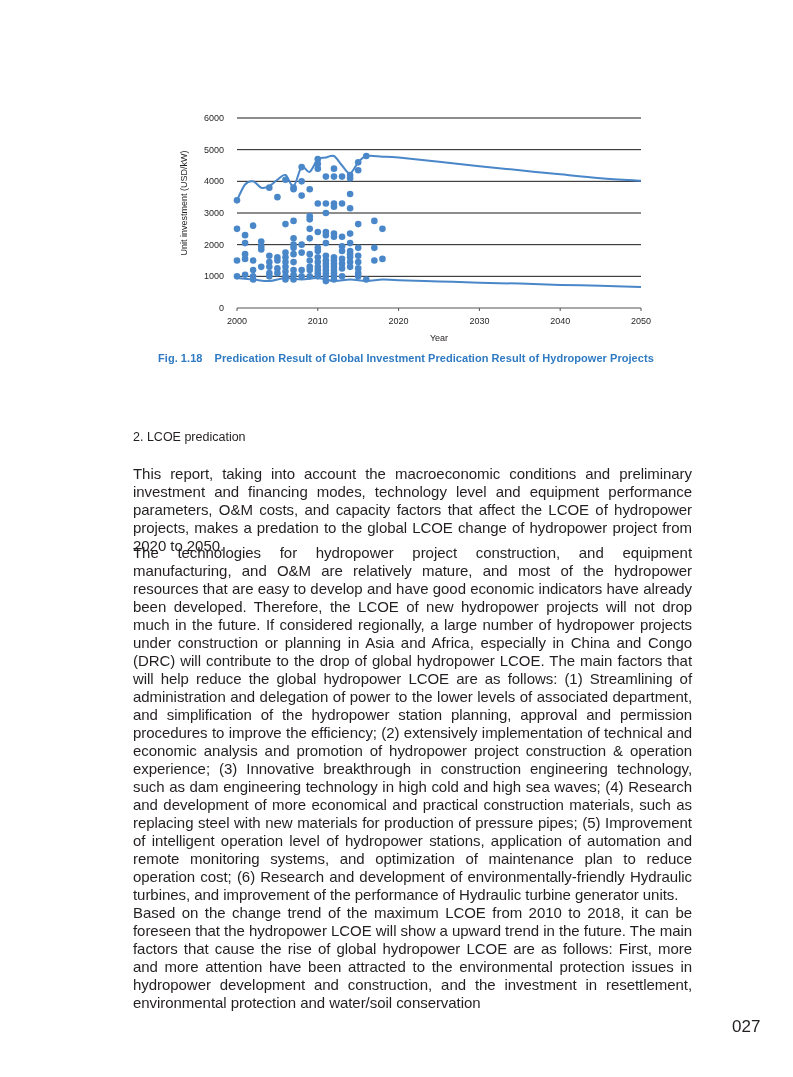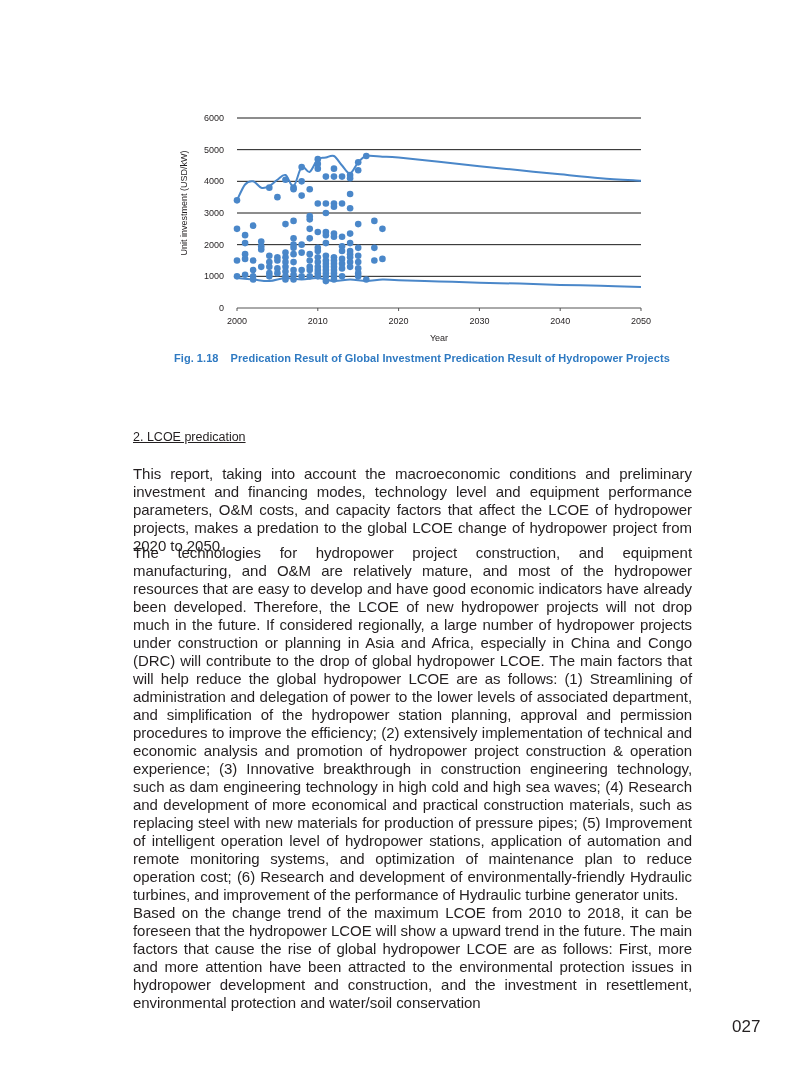--- a/index.html
+++ b/index.html
@@ -3,23 +3,23 @@
   <meta charset="utf-8">
   <style>
     html, body { margin: 0; padding: 0; background: #ffffff; }
     body { width: 793px; height: 1077px; position: relative; overflow: hidden;
            font-family: "Liberation Sans", sans-serif; color: #231f20; }
     #chart { position: absolute; left: 0; top: 0; }
     .tick-label { font-family: "Liberation Sans", sans-serif; font-size: 9px; fill: #231f20; }
     .axis-title { font-family: "Liberation Sans", sans-serif; font-size: 9px; fill: #231f20; }
     .caption { position: absolute; left: 158px; top: 352px; font-size: 11px; font-weight: bold;
                color: #2f7ac2; white-space: nowrap; letter-spacing: 0.05px; }
-    .caption .num { margin-right: 9px; margin-left: 16px; }
+    .caption .num { margin-right: 9px; }
     .section { position: absolute; left: 133px; width: 559px; }
-    .heading { top: 430px; font-size: 12.5px; text-decoration: underline; }
+    .heading { top: 430px; font-size: 12.5px; }
     .para { font-size: 15px; line-height: 18px; text-align: justify; letter-spacing: -0.05px; }
     .p1 { top: 465px; }
     .p2 { top: 544px; }
     .p3 { top: 904px; }
     .page-num { position: absolute; left: 732px; top: 1017px; font-size: 17px; }
   </style>
 </head>
 <body>
 
 <svg id="chart" width="793" height="345">

